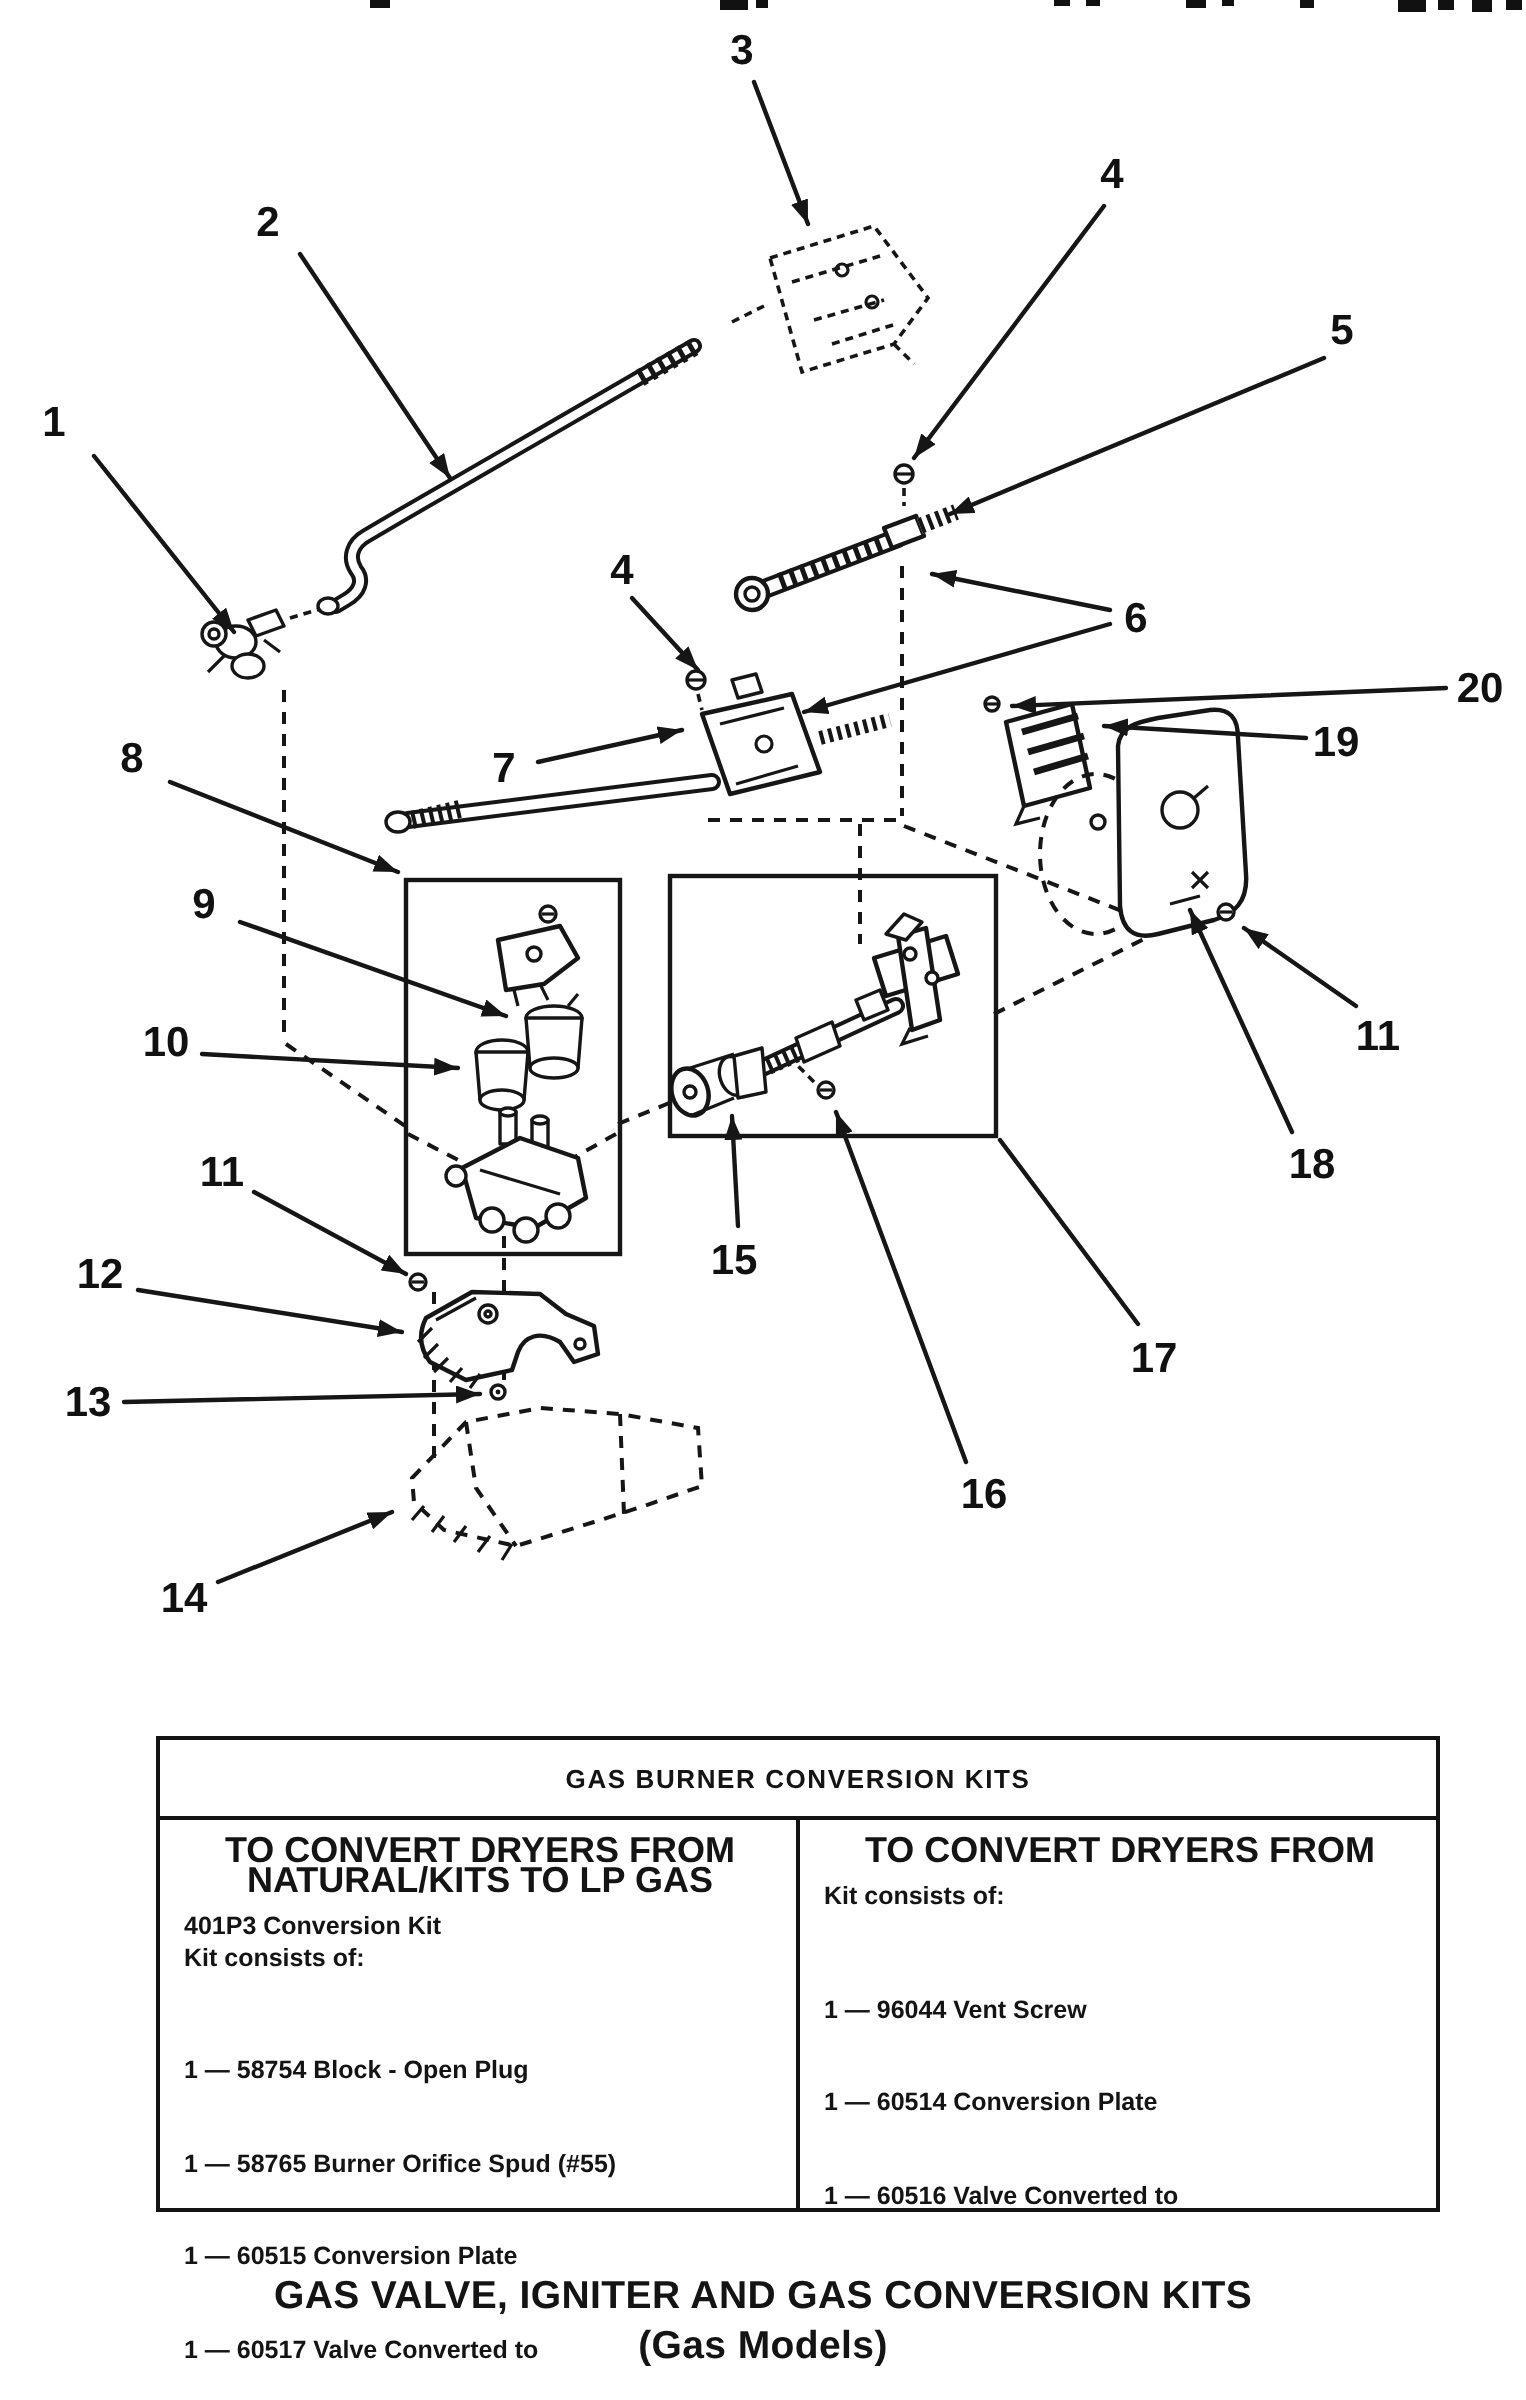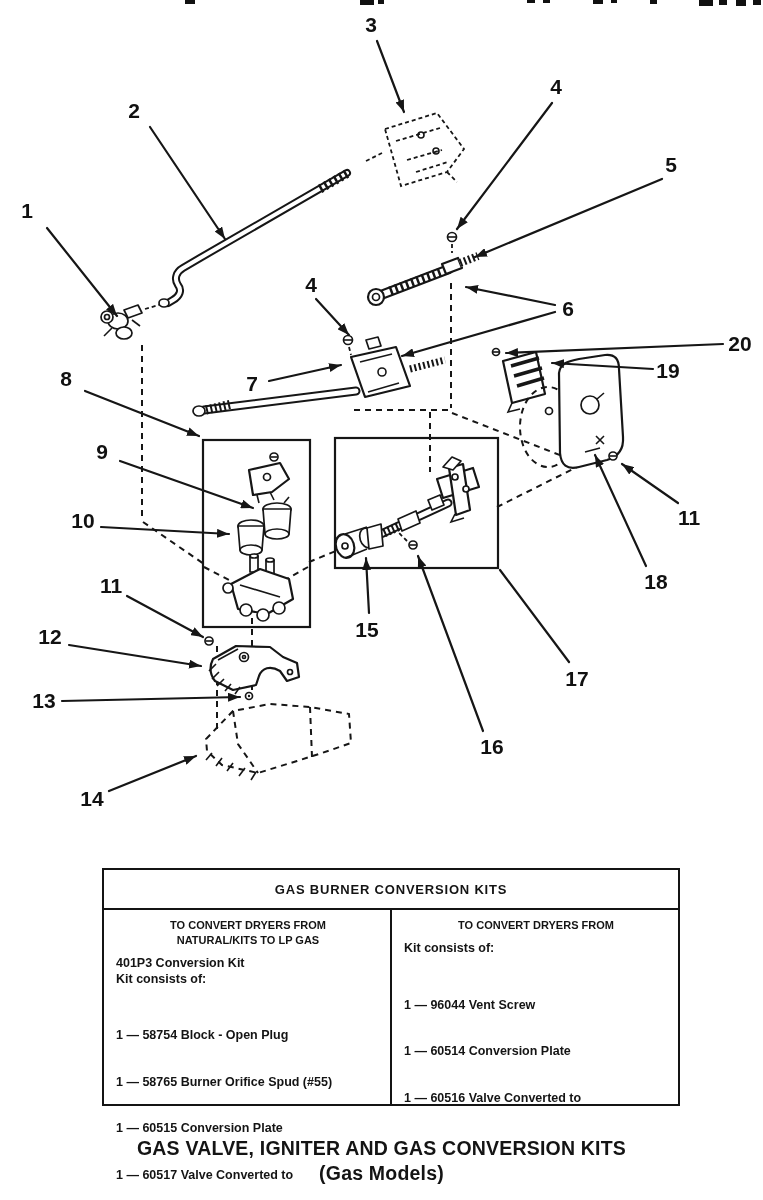--- a/index.html
+++ b/index.html
@@ -12,29 +12,29 @@
   .dsh{stroke:#161616;stroke-width:2;fill:none;stroke-dasharray:6 5;stroke-linecap:butt;}
   .dshs{stroke:#161616;stroke-width:1.8;fill:none;stroke-dasharray:4 3;}
   .part{fill:#ffffff;stroke:#161616;stroke-width:2.2;stroke-linejoin:round;}
   .partthin{fill:#ffffff;stroke:#161616;stroke-width:1.7;stroke-linejoin:round;}
   .pipeO{stroke:#161616;stroke-width:8;fill:none;stroke-linecap:round;}
   .pipeI{stroke:#ffffff;stroke-width:4;fill:none;stroke-linecap:round;}
   .ribs{stroke:#161616;stroke-width:9;fill:none;stroke-dasharray:2.5 3.2;}
   .num{font:700 21px "Liberation Sans","DejaVu Sans",sans-serif;fill:#111;}
   .frag{fill:#111;}
   
-  #kit-table{position:absolute;left:102px;top:868px;width:578px;height:238px;
+  #kit-table{position:absolute;left:78px;top:868px;width:642px;height:238px;
              border:2.4px solid #141414;box-sizing:border-box;background:#fff;}
   #kit-table .title{height:38px;border-bottom:2.4px solid #141414;display:flex;
              align-items:center;justify-content:center;font-weight:700;font-size:13px;
              letter-spacing:.8px;}
   #kit-table .cols{display:flex;height:195px;}
   #kit-table .col{flex:1;padding:8px 10px 0 12px;box-sizing:border-box;}
   #kit-table .col.right{border-left:2.4px solid #141414;}
-  .col .hd{text-align:center;font-weight:700;font-size:11px;line-height:15px;}
+  .col .hd{text-align:center;font-weight:700;font-size:18px;line-height:15px;}
   .col .kit{margin-top:8px;font-weight:700;font-size:12.5px;line-height:15.5px;}
   .col .items{margin-top:10px;font-weight:700;font-size:12.5px;line-height:15.5px;
               white-space:pre;}
   
   #caption{position:absolute;left:0;top:1136px;width:763px;text-align:center;
            font-weight:700;font-size:19.5px;line-height:25px;letter-spacing:.2px;}
 </style>
 </head>
 <body>
 

